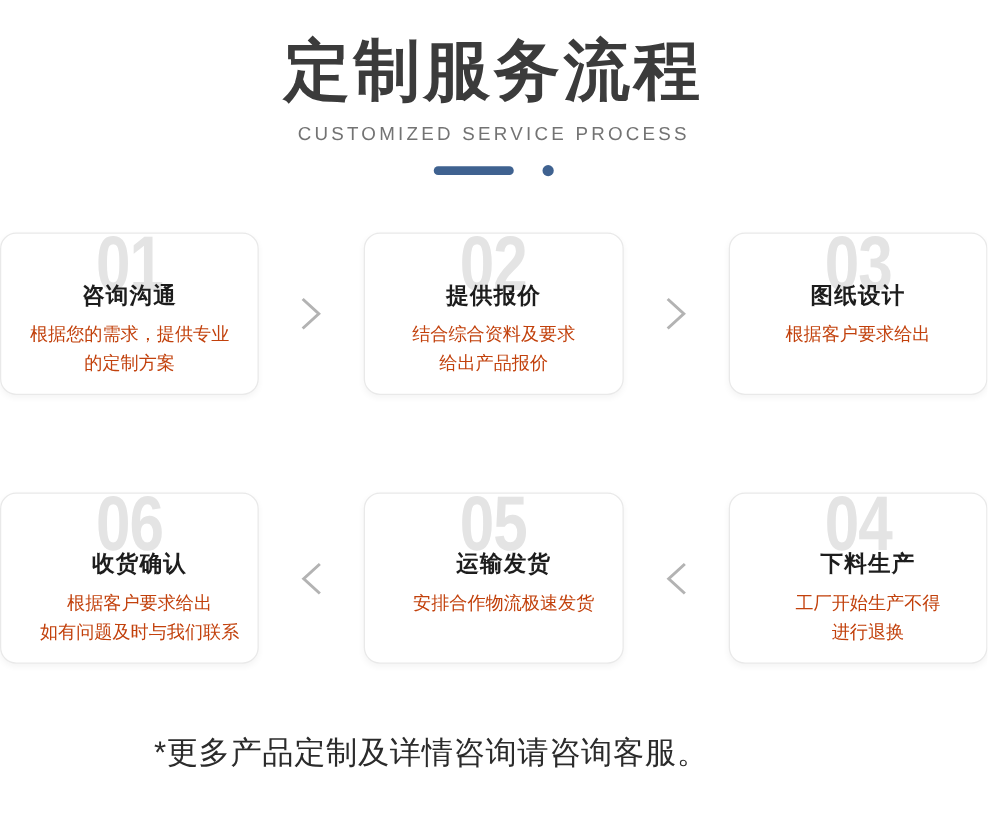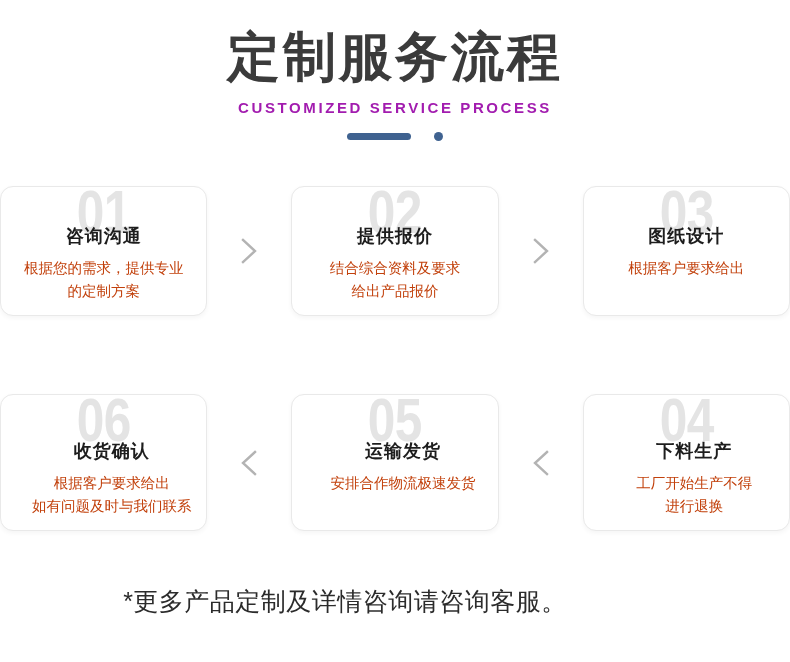--- a/index.html
+++ b/index.html
@@ -26,25 +26,25 @@
     font-size: 53px;
     font-weight: bold;
     color: #3b3b3b;
     letter-spacing: 3px;
     line-height: 1.08;
     margin: 0;
     text-align: center;
   }
   .page-subtitle {
     font-size: 15px;
-    color: #a21caf;
+    color: #737373;
     letter-spacing: 2.6px;
     margin: 14px 0 0 0;
     text-align: center;
-    font-weight: bold;
+    font-weight: normal;
   }
   .divider {
     margin: 15px auto 0 auto;
     width: 96px;
     height: 10px;
     display: flex;
     align-items: center;
     justify-content: space-between;
   }
   .divider-bar {

